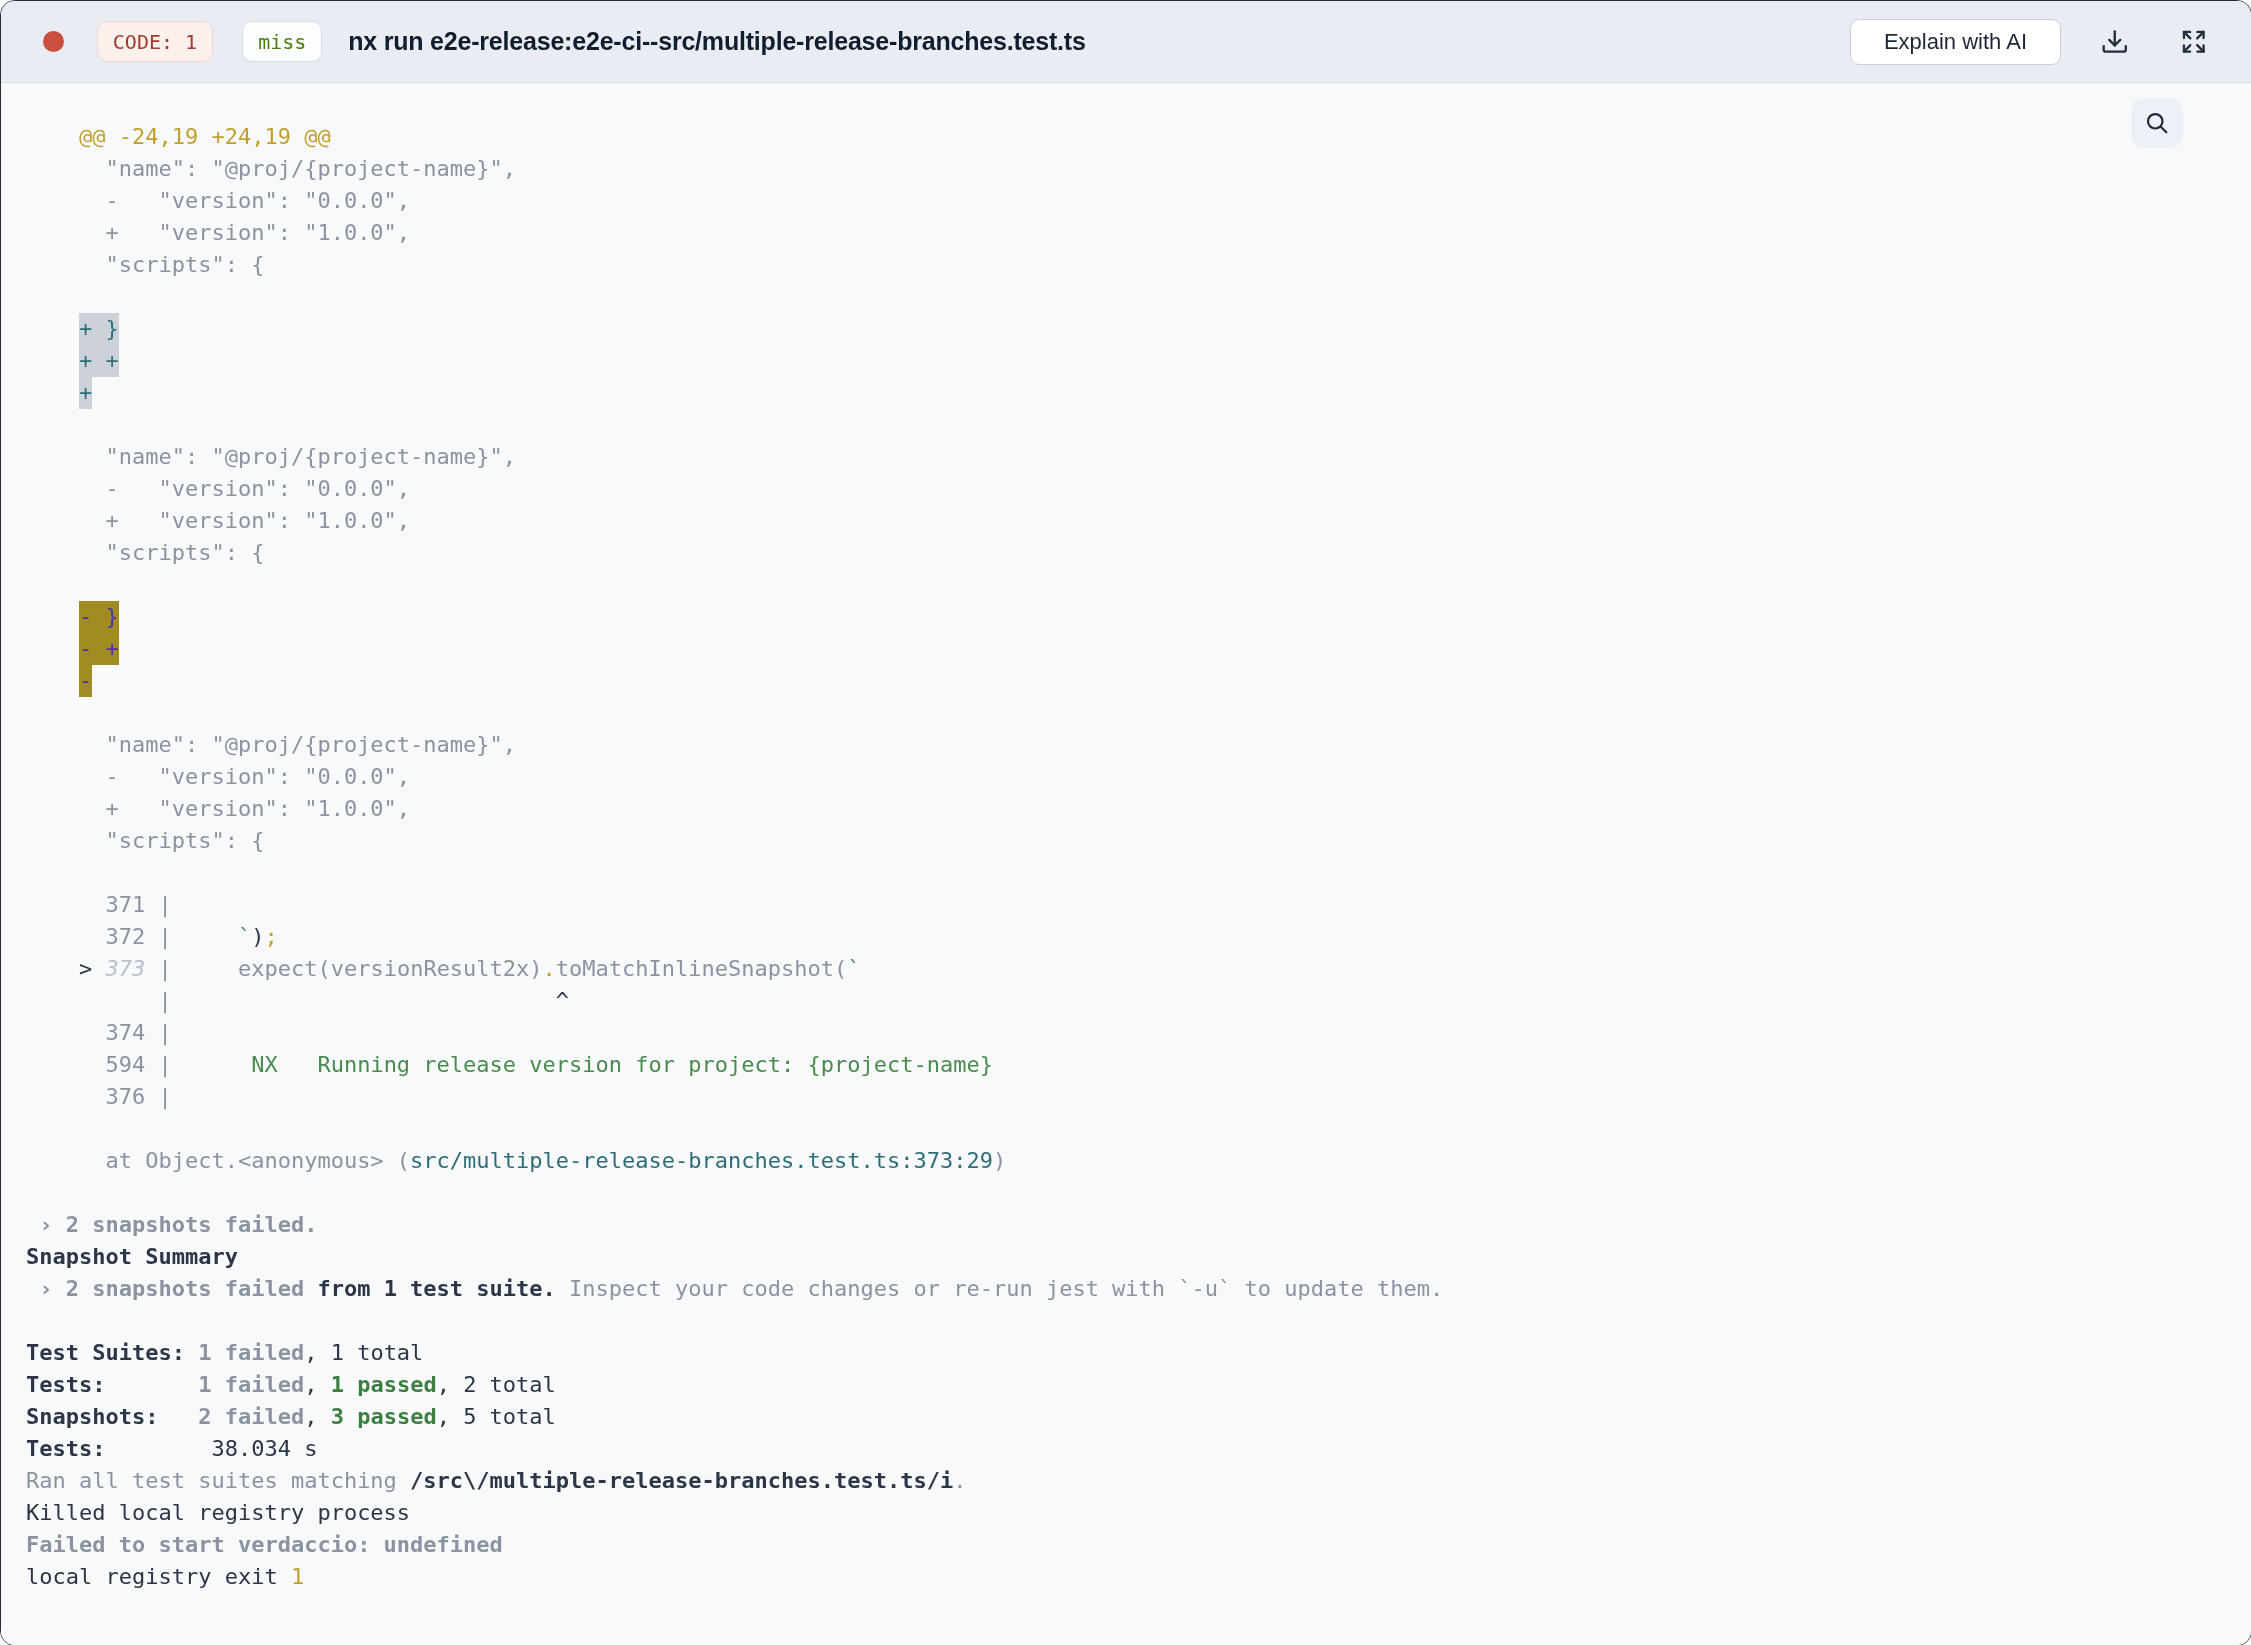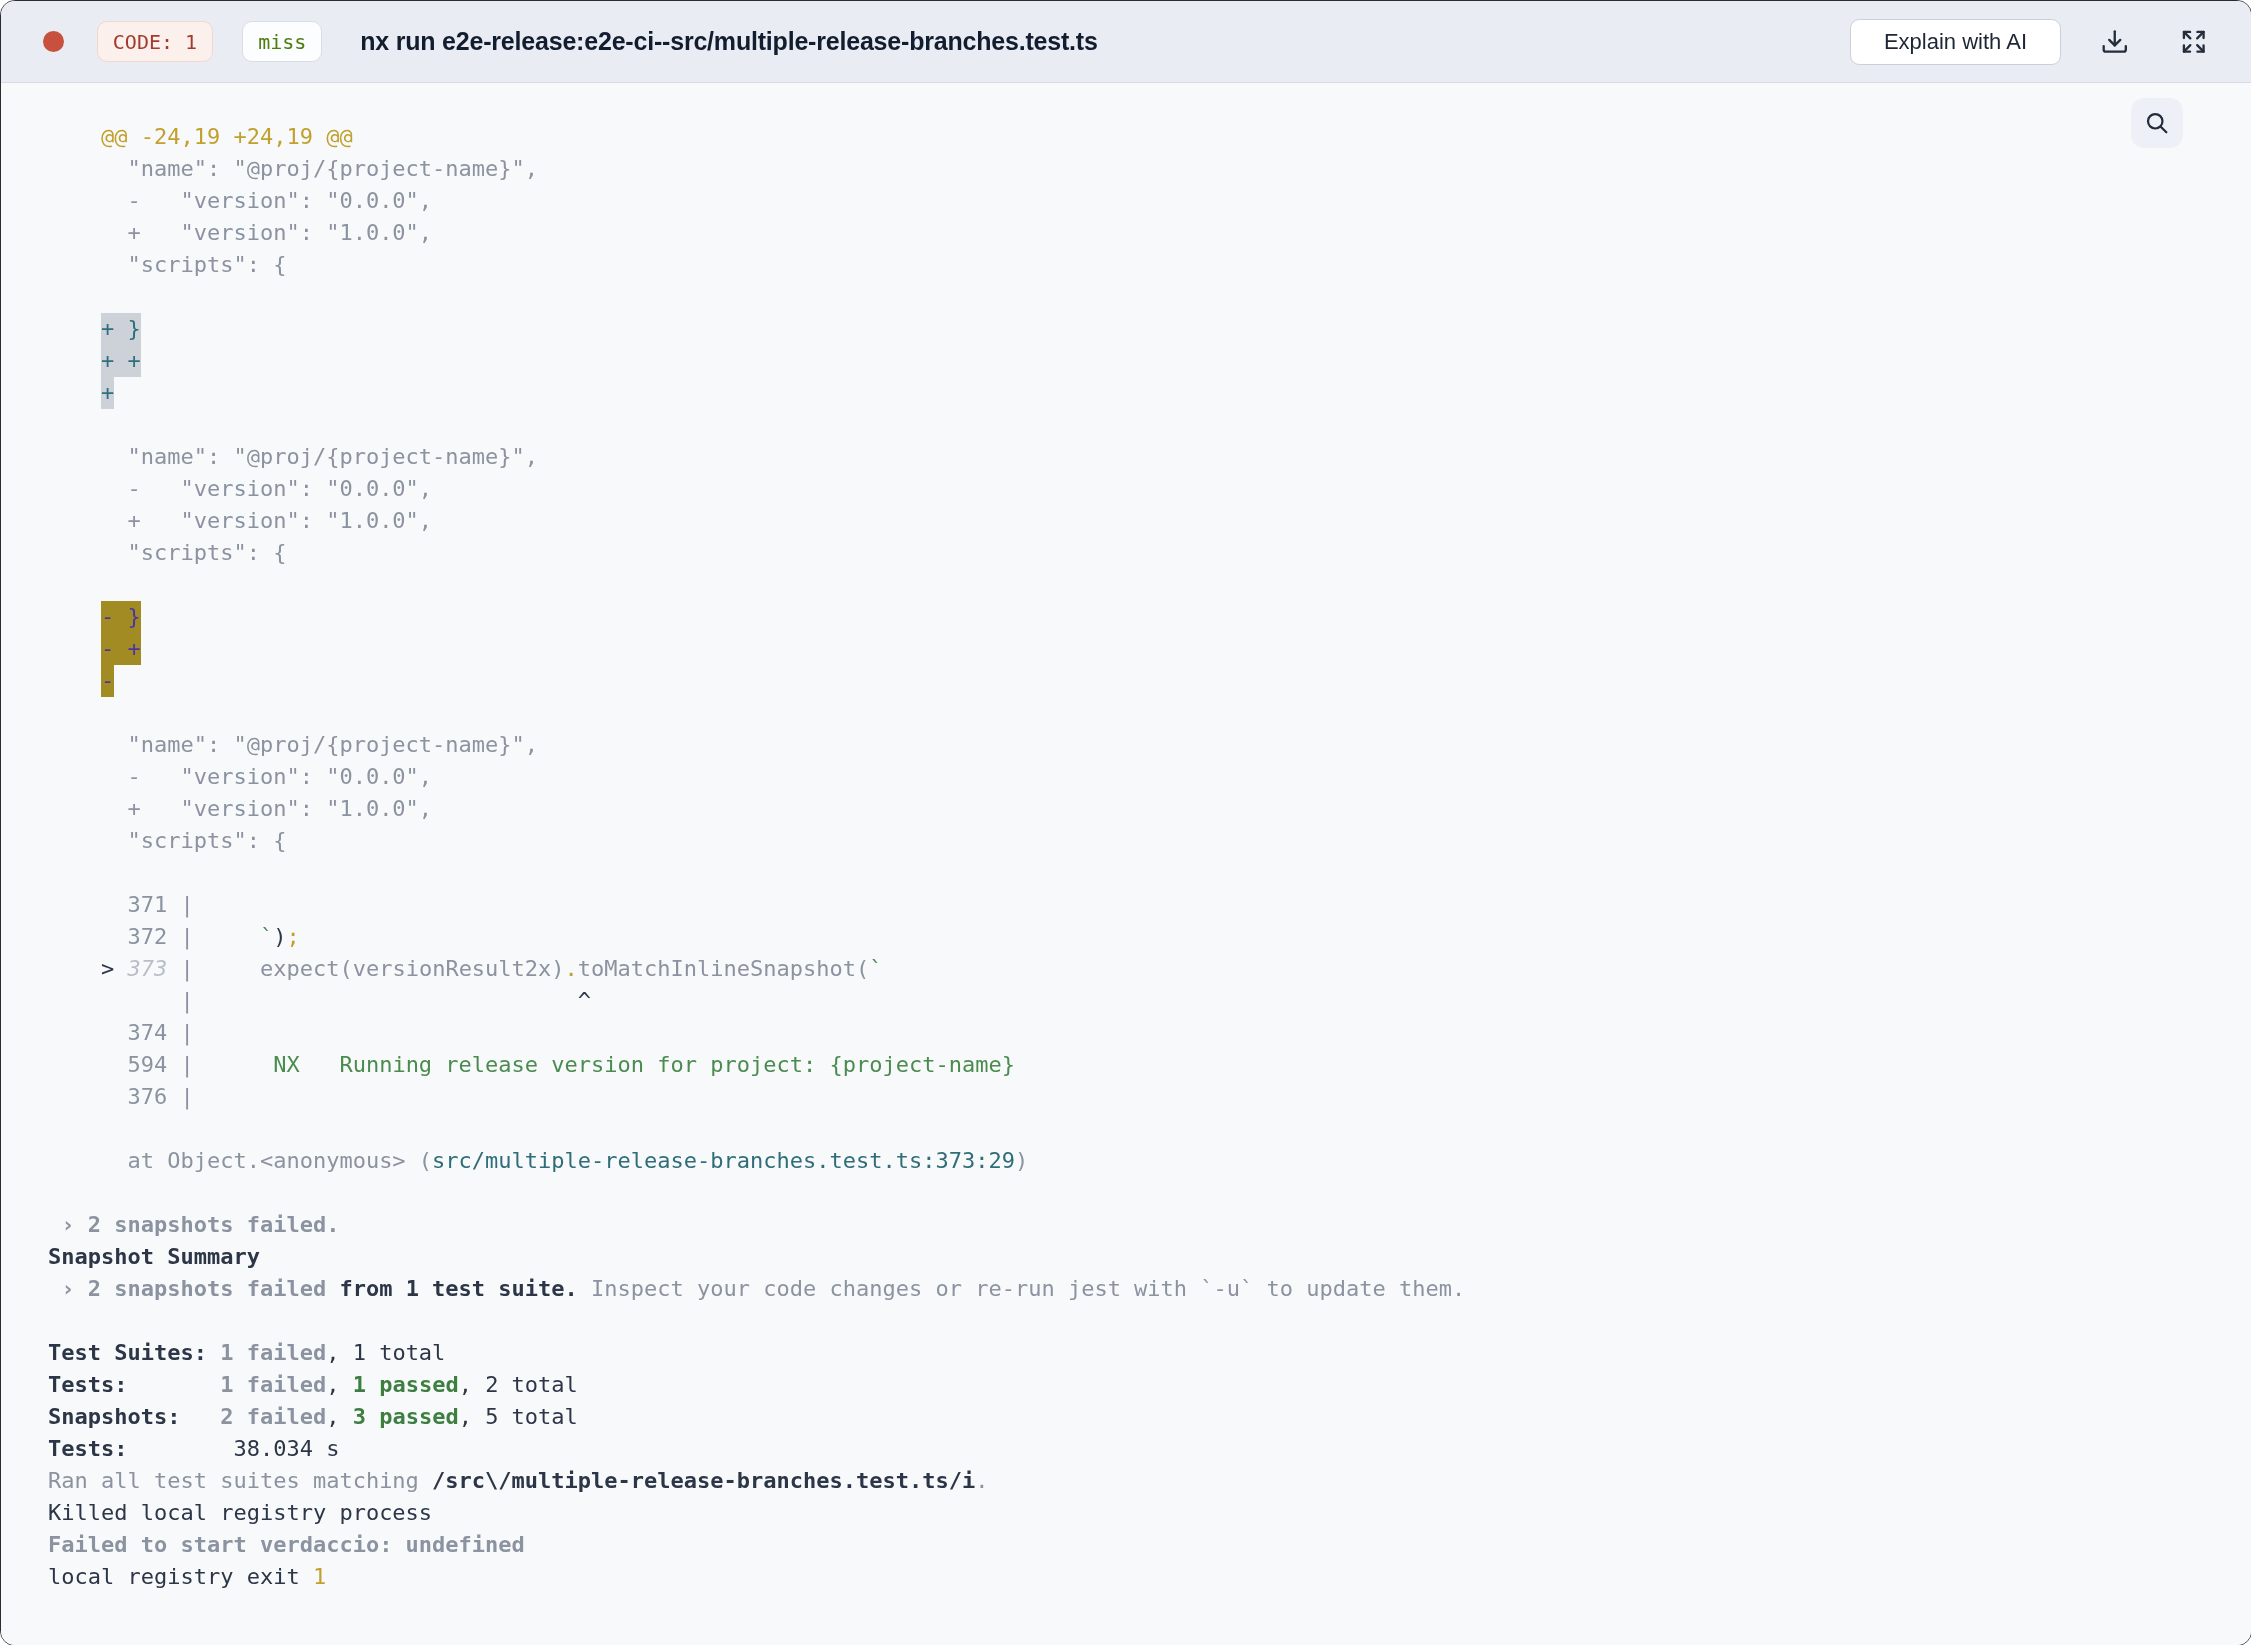--- a/index.html
+++ b/index.html
@@ -23,21 +23,21 @@
   .dot{width:21px;height:21px;border-radius:50%;background:#c8503f;flex:0 0 auto;}
   .badge{
     display:inline-flex;align-items:center;
     height:41px;padding:0 14.8px;border-radius:10px;
     font-family:"DejaVu Sans Mono",monospace;font-size:20px;
     margin-left:33px;white-space:pre;
   }
   .badge-code{color:#a23b2e;background:#fcf0ec;border:1.8px solid #f0d8cf;}
   .badge-miss{color:#4d7c0f;background:#fcfdfe;border:1.8px solid #d9dde5;margin-left:29.5px;}
   .title{
-    font-size:25px;font-weight:600;color:#121d2f;margin:0 0 0 38px;
+    font-size:25px;font-weight:600;color:#121d2f;margin:0 0 0 26px;
     letter-spacing:-0.2px;white-space:nowrap;
   }
   .spacer{flex:1;}
   .explain-btn{
     height:46px;padding:0 33px;border-radius:9.2px;
     background:#ffffff;border:1.8px solid #c9d0da;
     font-family:"Liberation Sans",sans-serif;font-size:22px;color:#1c2635;
     cursor:pointer;white-space:nowrap;
   }
   .icon-btn{
@@ -50,21 +50,21 @@
   
   .main{position:relative;height:1562px;background:#f8f9fb;overflow:hidden;}
   .search-btn{
     position:absolute;top:14.8px;right:68px;
     width:52px;height:50px;border-radius:13px;border:none;
     background:#edf0f6;cursor:pointer;
     display:flex;align-items:center;justify-content:center;
   }
   .search-btn svg{stroke:#222c3b;fill:none;stroke-width:1.9;stroke-linecap:round;}
   .term{
-    padding:38px 37px 0 47px;
+    padding:38px 37px 0 25px;
     font-family:"DejaVu Sans Mono",monospace;
     font-size:22px;line-height:32px;
   }
   .t-line{height:32px;white-space:pre;}
   .t-line span{white-space:pre;}
   .seg-d {color:#8b93a0;}
   .seg-k {color:#2c3647;}
   .seg-bd{color:#8b93a0;font-weight:bold;}
   .seg-bk{color:#2c3647;font-weight:bold;}
   .seg-g {color:#c2a02d;}

